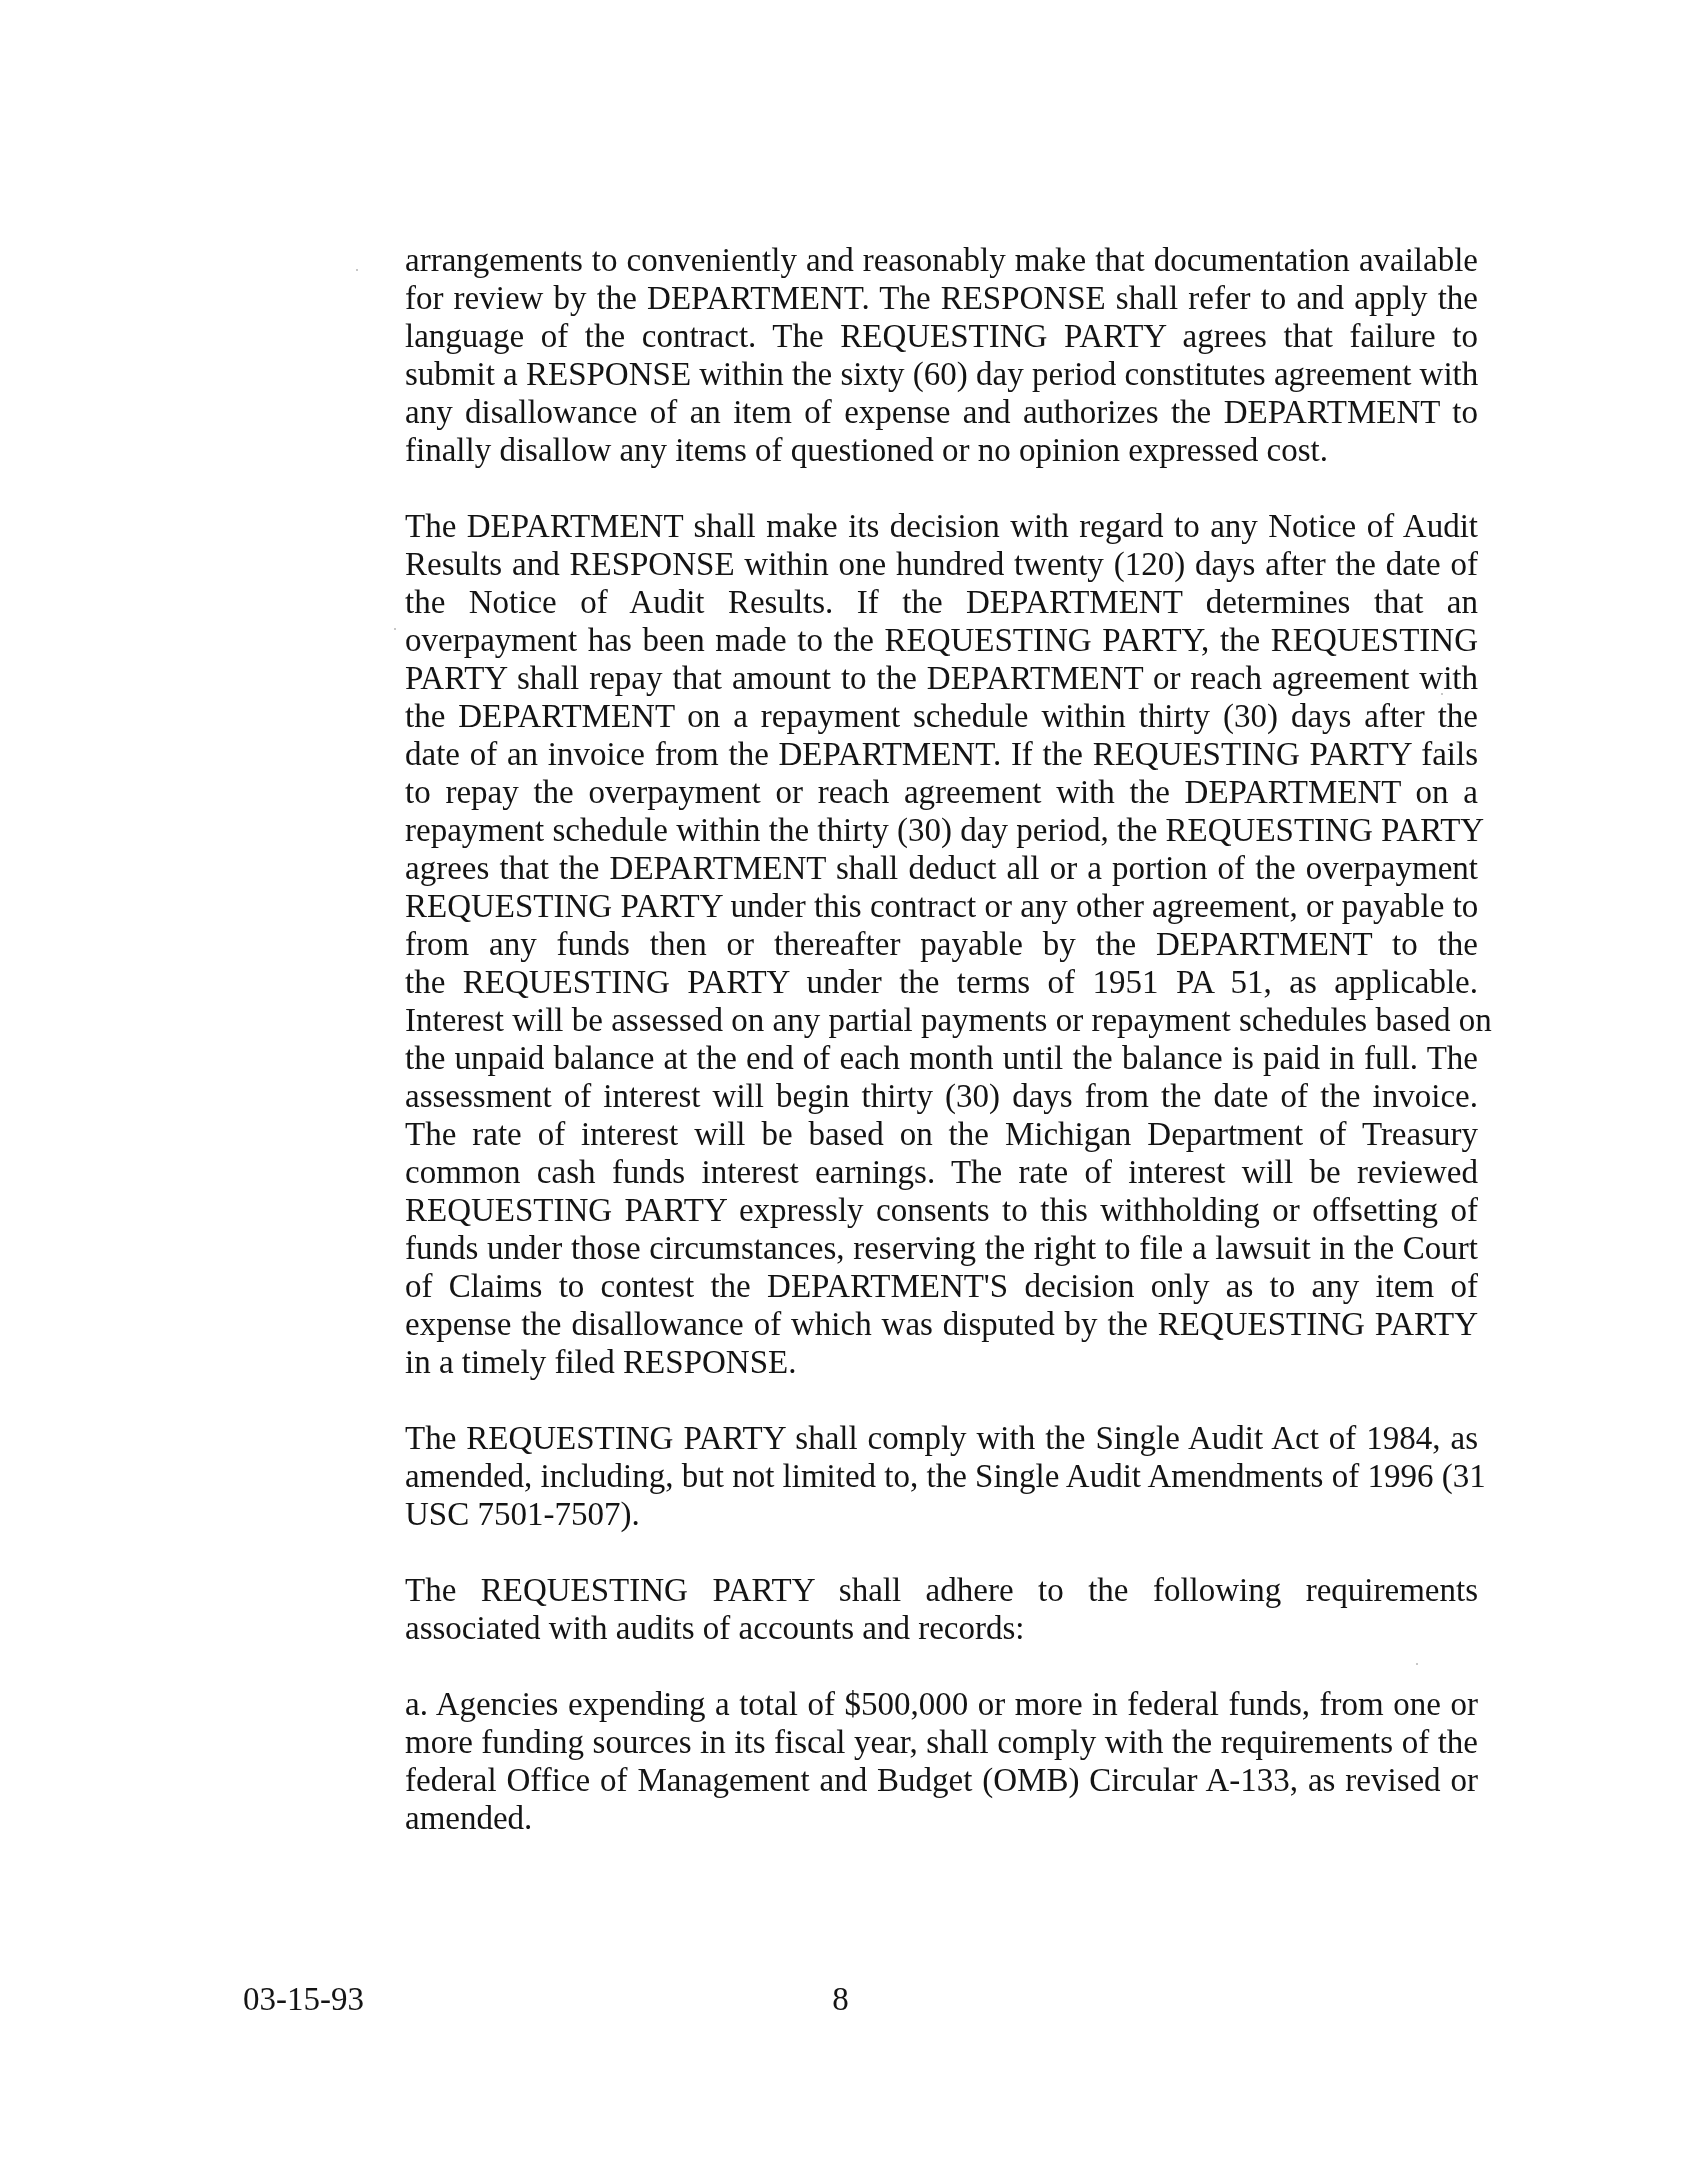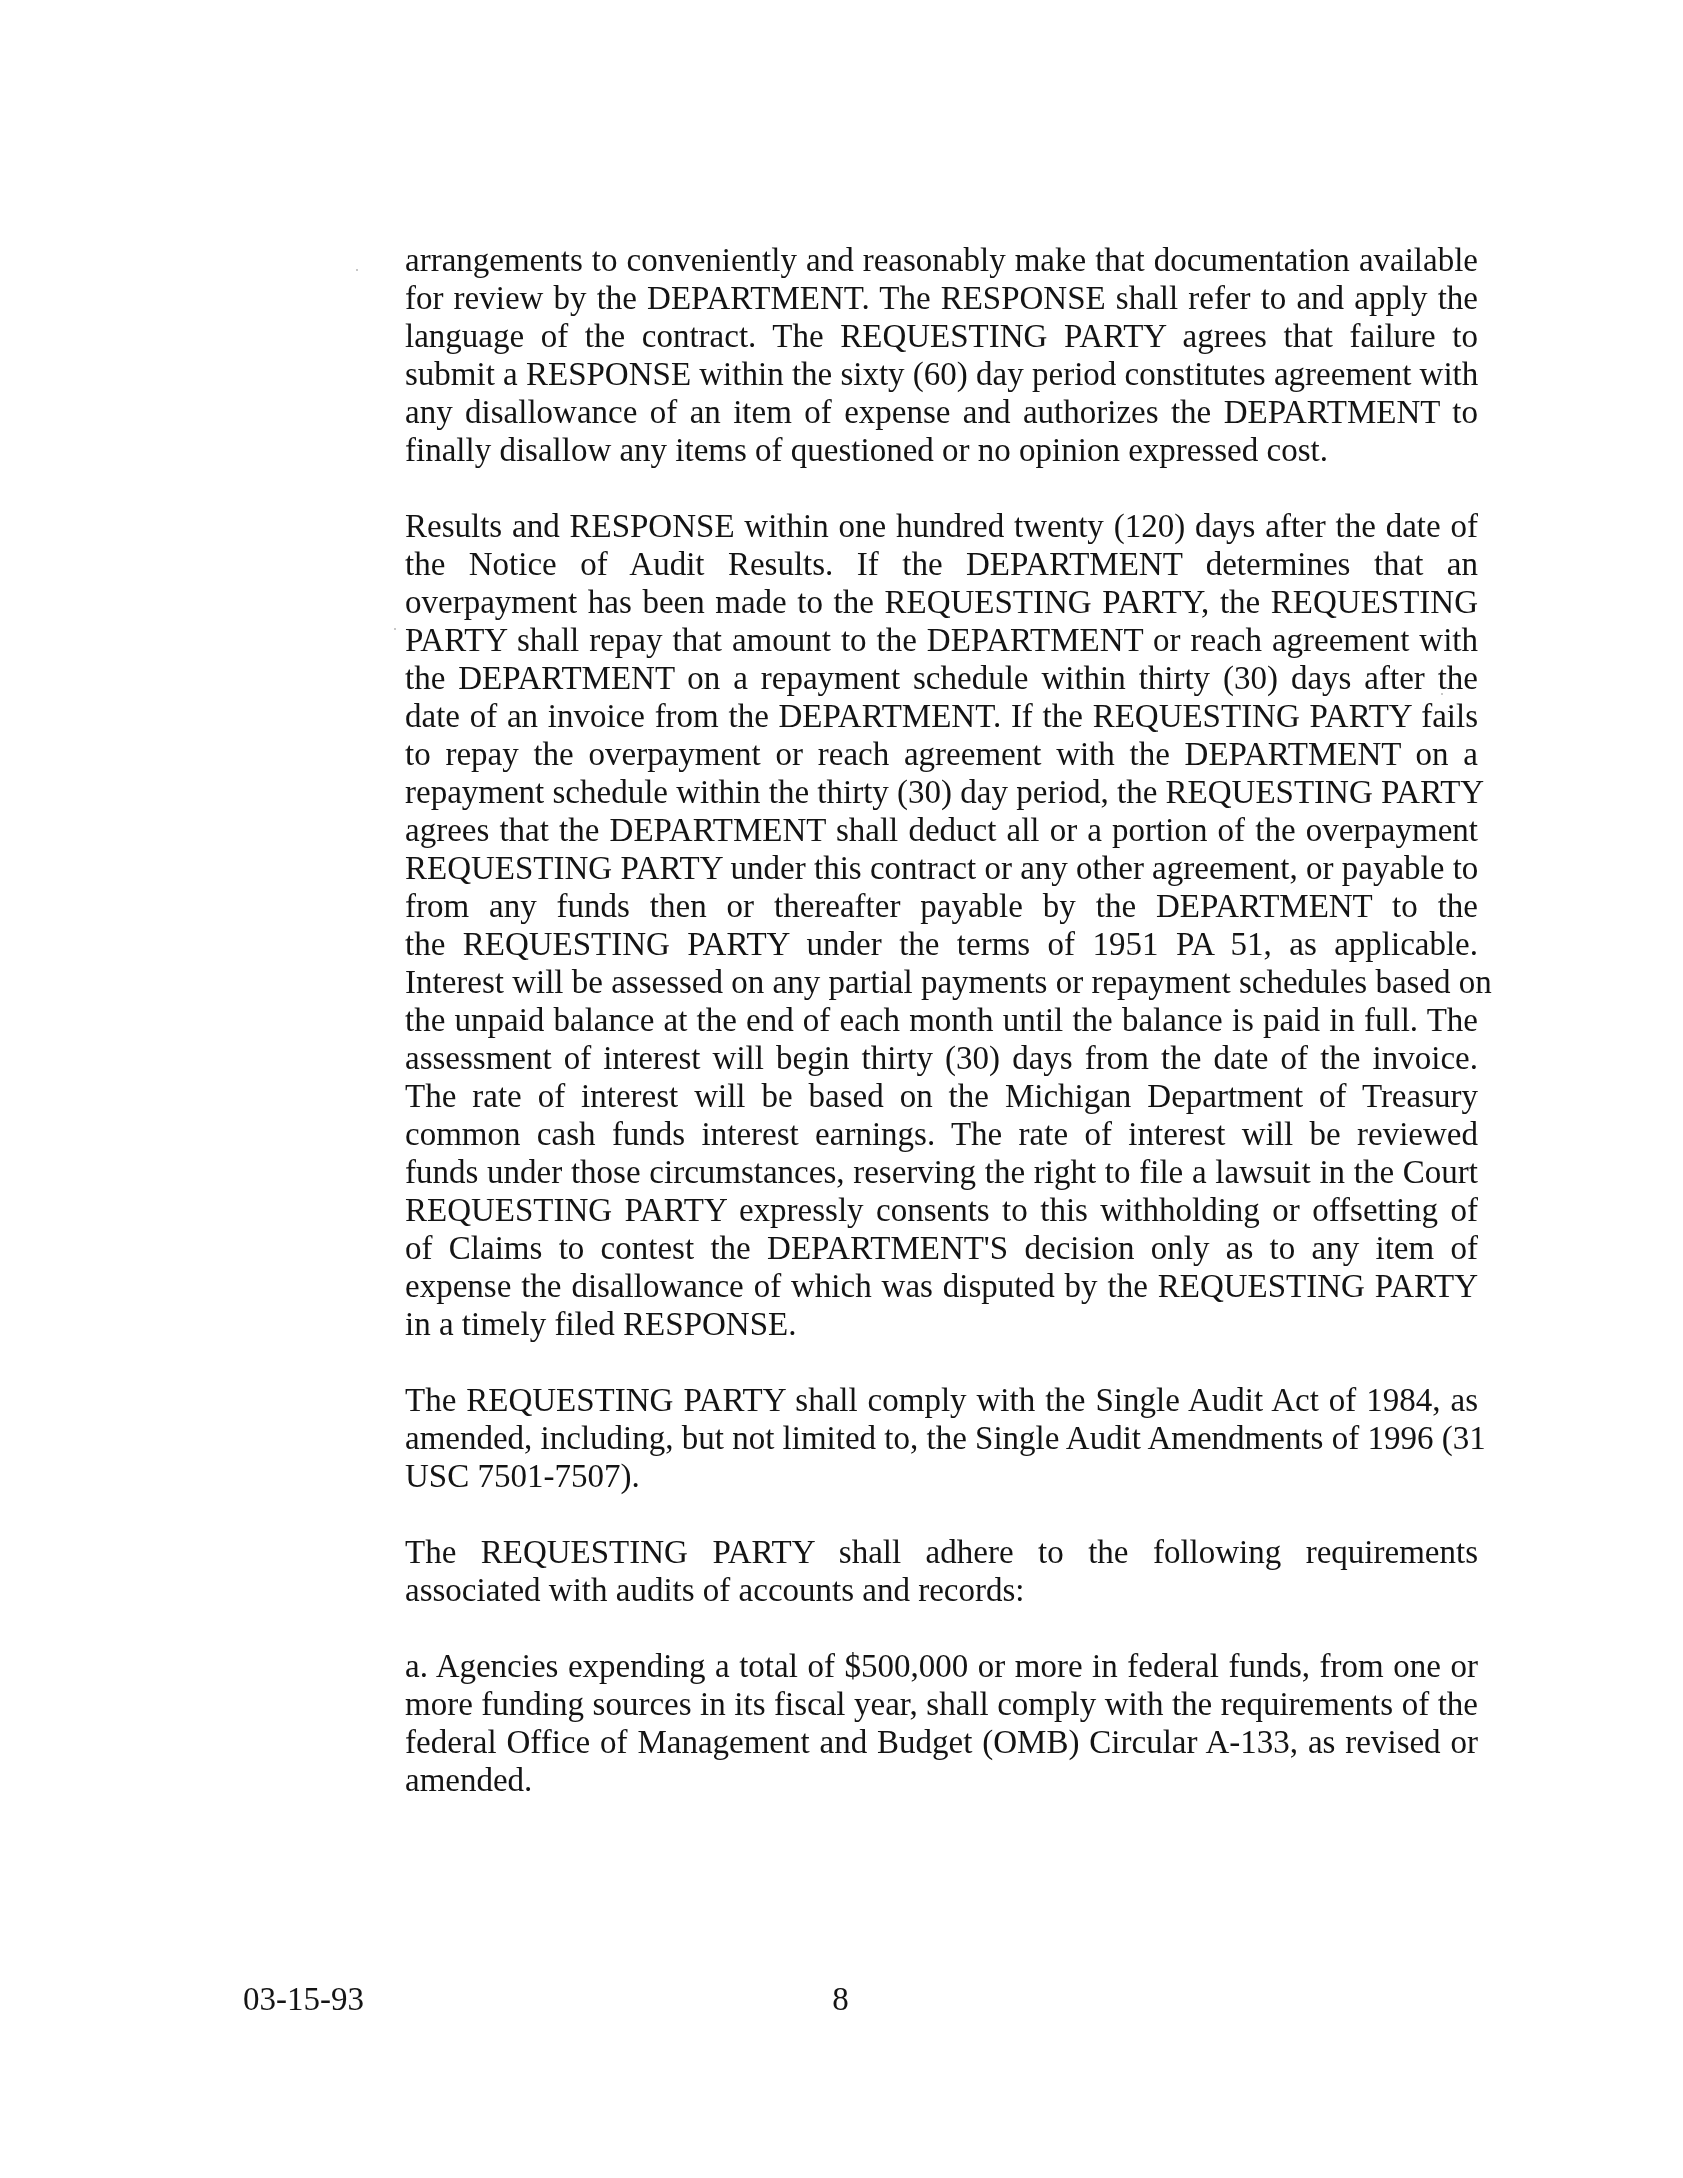--- a/index.html
+++ b/index.html
@@ -84,39 +84,40 @@
     <p class="para">
       <span class="line">arrangements to conveniently and reasonably make that documentation available</span>
       <span class="line">for review by the DEPARTMENT.  The RESPONSE shall refer to and apply the</span>
       <span class="line">language of the contract.  The REQUESTING PARTY agrees that failure to</span>
       <span class="line">submit a RESPONSE within the sixty (60) day period constitutes agreement with</span>
       <span class="line">any disallowance of an item of expense and authorizes the DEPARTMENT to</span>
       <span class="line last">finally disallow any items of questioned or no opinion expressed cost.</span>
     </p>
 
     <p class="para">
+      <span class="line">The DEPARTMENT shall make its decision with regard to any Notice of Audit</span>
       <span class="line">Results and RESPONSE within one hundred twenty (120) days after the date of</span>
       <span class="line">the Notice of Audit Results.  If the DEPARTMENT determines that an</span>
       <span class="line">overpayment has been made to the REQUESTING PARTY, the REQUESTING</span>
       <span class="line">PARTY shall repay that amount to the DEPARTMENT or reach agreement with</span>
       <span class="line">the DEPARTMENT on a repayment schedule within thirty (30) days after the</span>
       <span class="line">date of an invoice from the DEPARTMENT.  If the REQUESTING PARTY fails</span>
       <span class="line">to repay the overpayment or reach agreement with the DEPARTMENT on a</span>
       <span class="line">repayment schedule within the thirty (30) day period, the REQUESTING PARTY</span>
       <span class="line">agrees that the DEPARTMENT shall deduct all or a portion of the overpayment</span>
       <span class="line">REQUESTING PARTY under this contract or any other agreement, or payable to</span>
       <span class="line">from any funds then or thereafter payable by the DEPARTMENT to the</span>
       <span class="line">the REQUESTING PARTY under the terms of 1951 PA 51, as applicable.</span>
       <span class="line">Interest will be assessed on any partial payments or repayment schedules based on</span>
       <span class="line">the unpaid balance at the end of each month until the balance is paid in full.  The</span>
       <span class="line">assessment of interest will begin thirty (30) days from the date of the invoice.</span>
       <span class="line">The rate of interest will be based on the Michigan Department of Treasury</span>
       <span class="line">common cash funds interest earnings.  The rate of interest will be reviewed</span>
+      <span class="line">REQUESTING PARTY expressly consents to this withholding or offsetting of</span>
       <span class="line">funds under those circumstances, reserving the right to file a lawsuit in the Court</span>
-      <span class="line">REQUESTING PARTY expressly consents to this withholding or offsetting of</span>
       <span class="line">of Claims to contest the DEPARTMENT'S decision only as to any item of</span>
       <span class="line">expense the disallowance of which was disputed by the REQUESTING PARTY</span>
       <span class="line last">in a timely filed RESPONSE.</span>
     </p>
 
     <p class="para">
       <span class="line">The REQUESTING PARTY shall comply with the Single Audit Act of 1984, as</span>
       <span class="line">amended, including, but not limited to, the Single Audit Amendments of 1996 (31</span>
       <span class="line last">USC 7501-7507).</span>
     </p>

